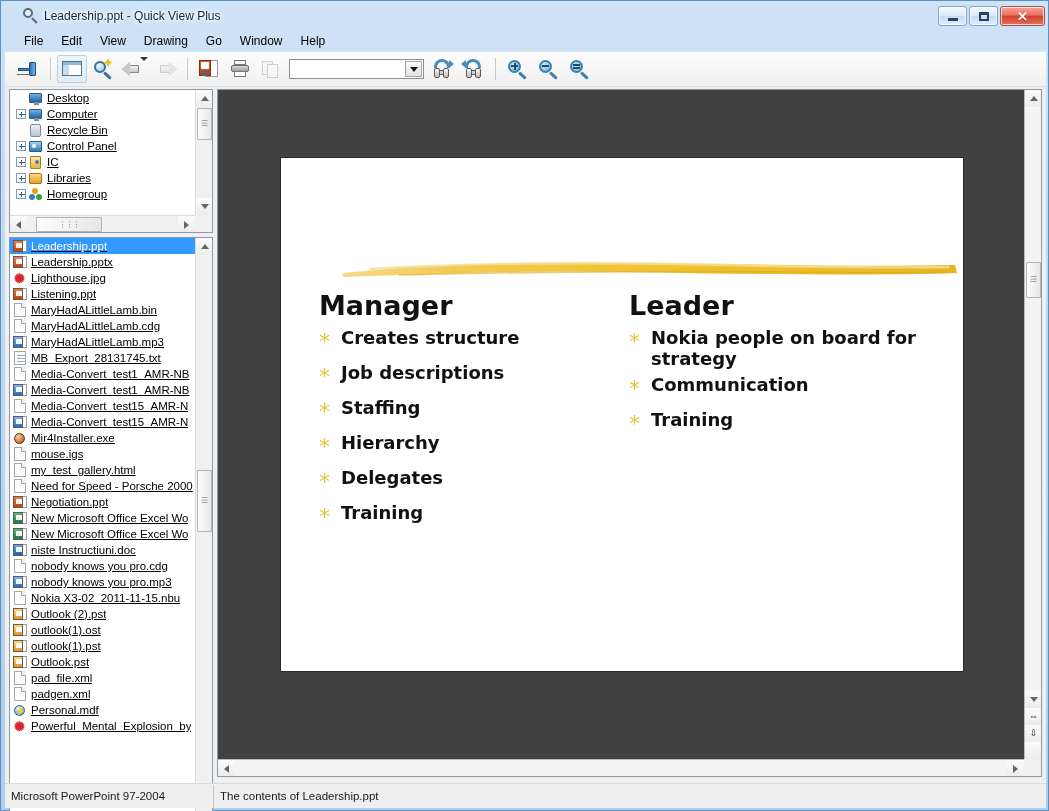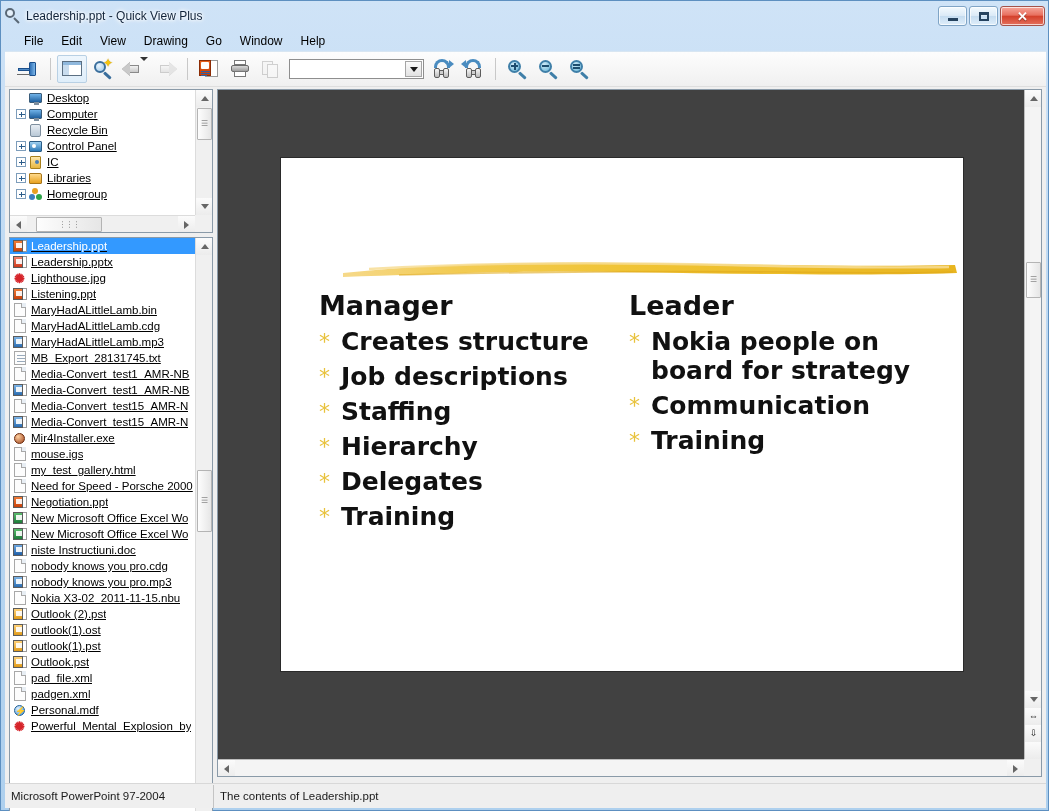--- a/index.html
+++ b/index.html
@@ -21,21 +21,21 @@
     border: 1px solid #5d8fc0;
     padding: 4px 4px 4px 4px;
   }
 
   
   .titlebar {
     position: absolute;
     left: 0; top: 0;
     width: 1049px; height: 29px;
     display: flex; align-items: center;
-    padding-left: 3px;
+    padding-left: 21px;
   }
   .title-icon {
     width: 17px; height: 17px;
     margin-right: 5px;
     position: relative;
     flex: none;
   }
   .title-icon .mglass {
     position: absolute; left: 1px; top: 1px;
     width: 10px; height: 10px;
@@ -507,21 +507,21 @@
   .bullet .star {
     color: #e8c23c;
     font-size: 22px;
     line-height: 30px;
     width: 22px;
     flex: none;
     text-align: left;
     font-family: "DejaVu Sans", sans-serif;
   }
   .bullet .btext {
-    font-size: 25px;
+    font-size: 18px;
     font-weight: bold;
     color: #111;
     line-height: 1.17;
   }
 
   
   .v-vscroll {
     position: absolute; right: 0; top: 0; width: 17px; bottom: 17px;
     background: #f4f4f4; border-left: 1px solid #bdbdbd;
   }

